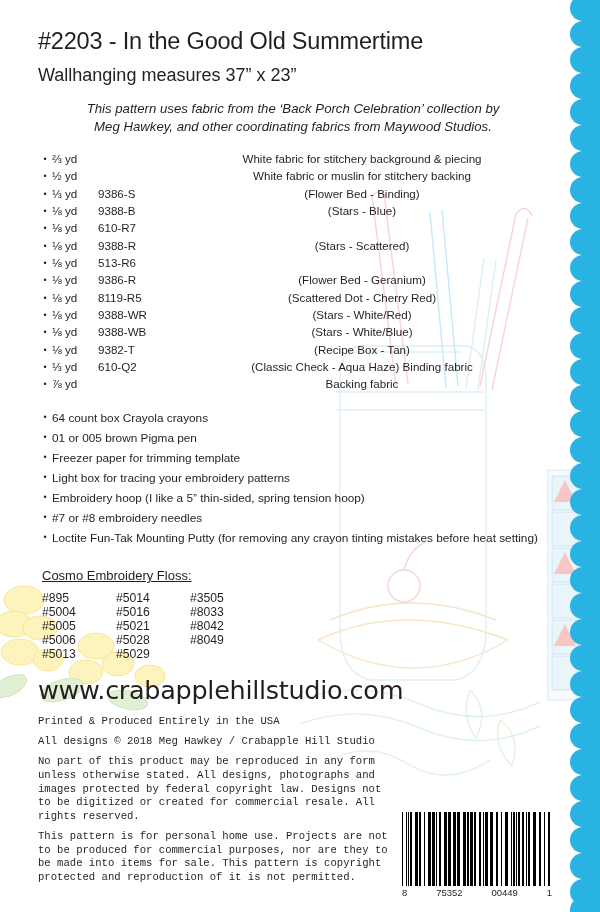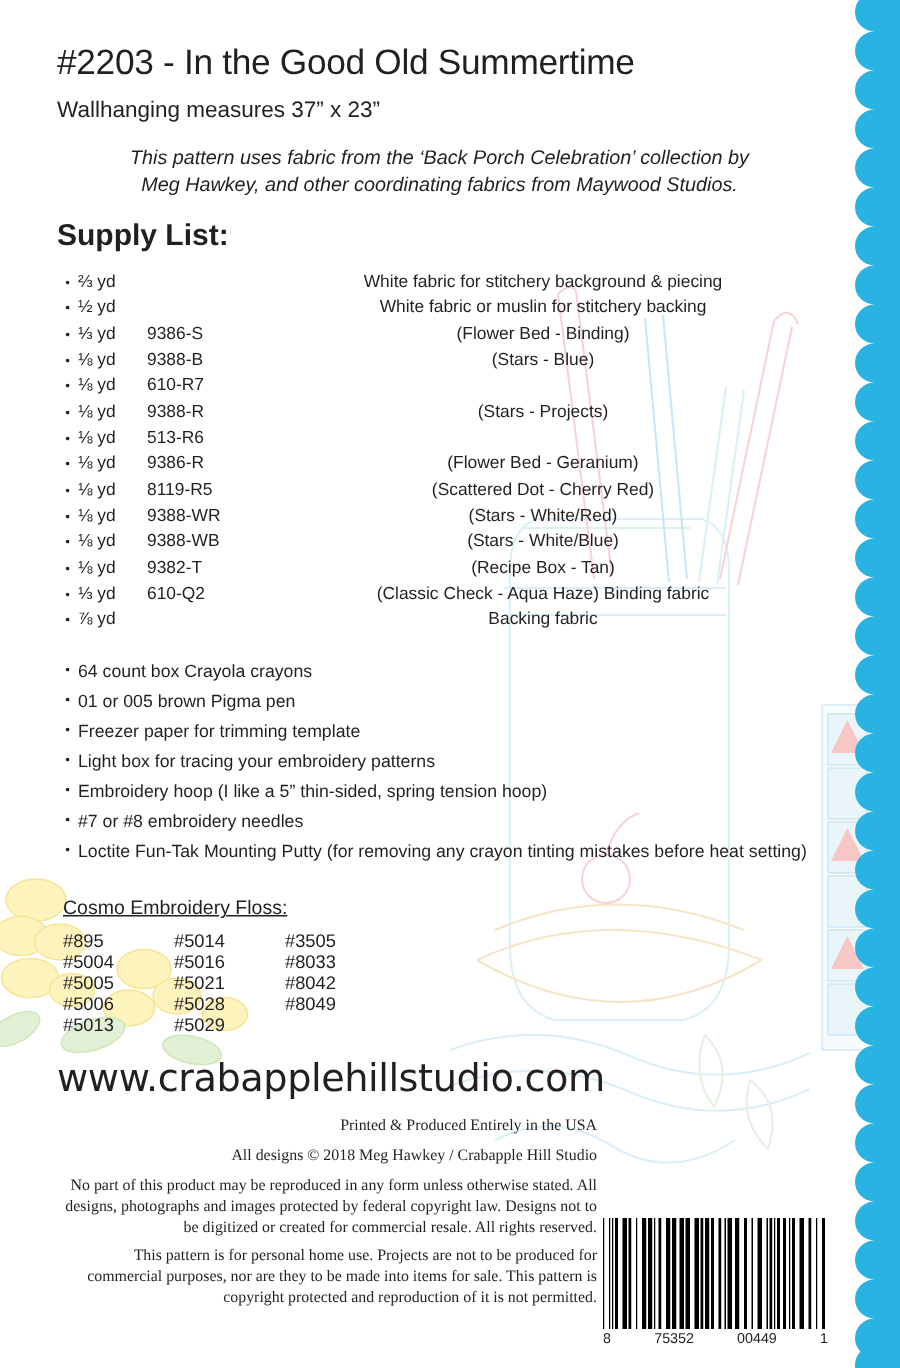--- a/index.html
+++ b/index.html
@@ -43,21 +43,21 @@
   }
 
   .title {
     font-size: 23.5px;
     font-weight: normal;
     color: #231f20;
     margin: 0 0 10px 0;
     letter-spacing: -0.2px;
   }
   .subtitle {
-    font-size: 15px;
+    font-size: 18px;
     margin: 0 0 14px 0;
     color: #231f20;
   }
   .blurb {
     font-style: italic;
     font-size: 13.2px;
     line-height: 1.38;
     text-align: center;
     margin: 0 44px 14px 44px;
     color: #231f20;
@@ -133,25 +133,24 @@
     margin: 14px 0 0 0;
     font-size: 25.5px;
     letter-spacing: -0.3px;
     color: #231f20;
     font-family: "DejaVu Sans", sans-serif;
   }
 
   .legal {
     margin-top: 10px;
     width: 360px;
-    font-family: Liberation Serif, serif;
+    font-family: Liberation Mono, monospace;
     font-size: 10.6px;
     line-height: 1.30;
     color: #231f20;
-    text-align: right;
   }
   .legal p { margin: 0 0 6px 0; }
 
   
   .barcode-wrap {
     position: absolute;
     right: 48px;
     bottom: 14px;
     width: 150px;
     z-index: 4;
@@ -315,21 +314,20 @@
       </g>
     </svg>
   </div>
 
   <div class="content">
 
     <h1 class="title">#2203 - In the Good Old Summertime</h1>
     <div class="subtitle">Wallhanging measures 37” x 23”</div>
     <div class="blurb">This pattern uses fabric from the ‘Back Porch Celebration’ collection by Meg Hawkey, and other coordinating fabrics from Maywood Studios.</div>
 
-    <h2 class="section-head">Supply List:</h2>
 
     <ul class="supply">
       <li>
           <span class="bullet">•</span>
           <span class="qty">⅔ yd</span>
           <span class="code"></span>
           <span class="desc">White fabric for stitchery background &amp; piecing</span>
         </li>
       <li>
           <span class="bullet">•</span>
@@ -351,21 +349,21 @@
         </li>
       <li>
           <span class="bullet">•</span>
           <span class="qty">⅛ yd</span>
           <span class="code">610-R7</span>
         </li>
       <li>
           <span class="bullet">•</span>
           <span class="qty">⅛ yd</span>
           <span class="code">9388-R</span>
-          <span class="desc">(Stars - Projects)</span>
+          <span class="desc">(Stars - Scattered)</span>
         </li>
       <li>
           <span class="bullet">•</span>
           <span class="qty">⅛ yd</span>
           <span class="code">513-R6</span>
         </li>
       <li>
           <span class="bullet">•</span>
           <span class="qty">⅛ yd</span>
           <span class="code">9386-R</span>

